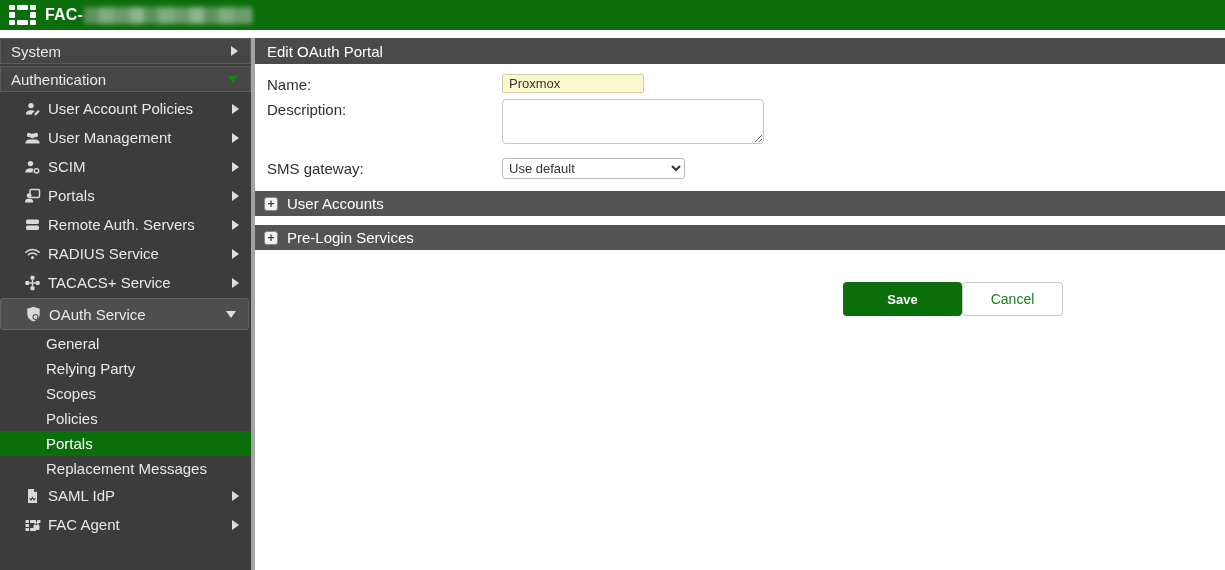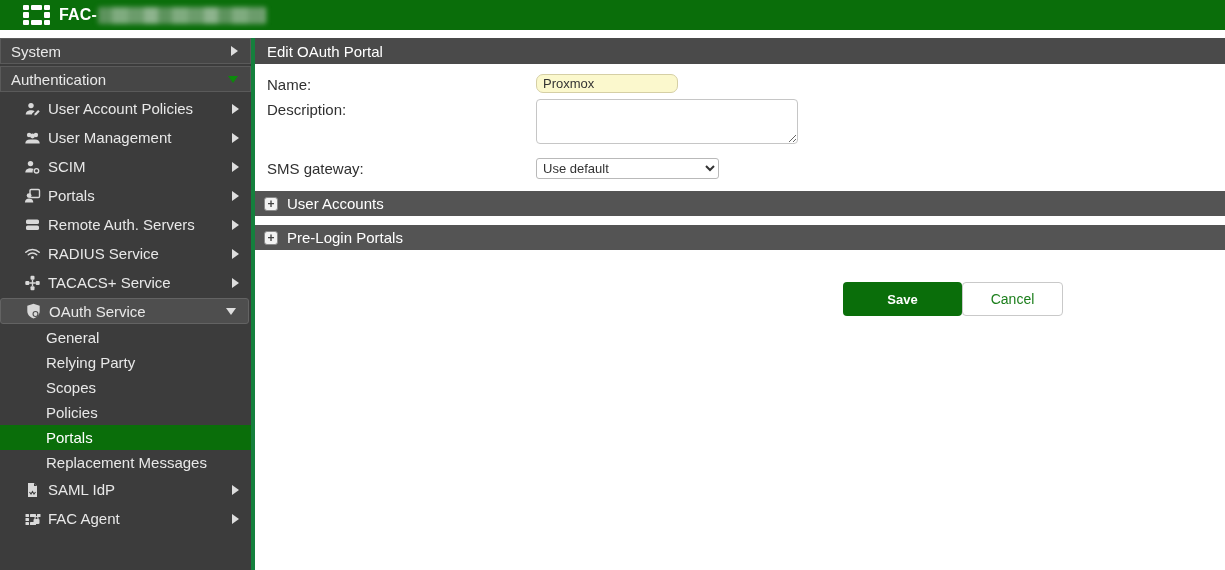--- a/index.html
+++ b/index.html
@@ -8,21 +8,21 @@
     font-family: "Liberation Sans", sans-serif;
     background: #ffffff;
     font-size: 15px;
   }
   
   .topbar {
     height: 30px;
     background: #0a6e0a;
     display: flex;
     align-items: center;
-    padding-left: 23px;
+    padding-left: 9px;
     gap: 9px;
   }
   .logo {
     display: grid;
     grid-template-columns: 6px 11px 6px;
     grid-template-rows: 5px 6px 5px;
     gap: 2px;
   }
   .logo i { background: #ffffff; border-radius: 1px; display: block; }
   .logo i.blank { background: transparent; }
@@ -43,21 +43,21 @@
       #5d935d 0 14px, #7fab7f 14px 30px, #6b9c6b 30px 46px, #8db38d 46px 60px);
     filter: blur(2.5px);
   }
   
   .layout { display: flex; margin-top: 8px; height: 532px; }
   
   .sidebar {
     width: 255px;
     min-width: 255px;
     background: #3c3c3c;
-    border-right: 4px solid #15803d;
+    border-right: 4px solid #a3a3a3;
     color: #e8e8e8;
     overflow: hidden;
   }
   .nav-row {
     display: flex;
     align-items: center;
     cursor: pointer;
     position: relative;
   }
   .nav-top {
@@ -68,21 +68,21 @@
     padding: 0 12px 0 10px;
     font-size: 15px;
   }
   .nav-sub {
     height: 29px;
     padding: 0 12px 0 23px;
     gap: 7px;
     font-size: 15px;
   }
   .nav-expanded {
-    height: 26px;
+    height: 32px;
     background: #4e4e4e;
     border: 1px solid #636363;
     border-radius: 3px;
     margin: 1px 2px 1px 0;
     padding: 0 12px 0 23px;
     gap: 7px;
   }
   .nav-leaf {
     height: 25px;
     padding-left: 46px;
@@ -120,32 +120,31 @@
     display: flex;
     align-items: center;
     padding-left: 12px;
     margin-bottom: 10px;
   }
   .form-row {
     display: grid;
     grid-template-columns: 235px 1fr;
     padding-left: 12px;
     align-items: start;
-    gap: 34px;
   }
   .form-label { color: #303030; font-size: 15px; padding-top: 2px; }
   .row-name { margin-bottom: 6px; }
   .row-desc { margin-bottom: 11px; }
   .row-sms { margin-bottom: 12px; }
   .name-input {
     width: 142px;
     height: 19px;
     background: #fbf8cd;
     border: 1px solid #d5cfa5;
-    border-radius: 7px;
+    border-radius: 2px;
     padding: 0 6px;
     font-family: "Liberation Sans", sans-serif;
     font-size: 13px;
     color: #333333;
   }
   .desc-textarea {
     width: 262px;
     height: 45px;
     border: 1px solid #c6c6c6;
     border-radius: 4px;
@@ -433,21 +432,21 @@
       </div>
     </div>
 
     <div class="section-bar">
       <span class="plus-icon">+</span>
       <span>User Accounts</span>
     </div>
 
     <div class="section-bar">
       <span class="plus-icon">+</span>
-      <span>Pre-Login Portals</span>
+      <span>Pre-Login Services</span>
     </div>
 
     <div class="actions">
       <button class="btn-save">Save</button>
       <button class="btn-cancel">Cancel</button>
     </div>
 
   </main>
 </div>
 

